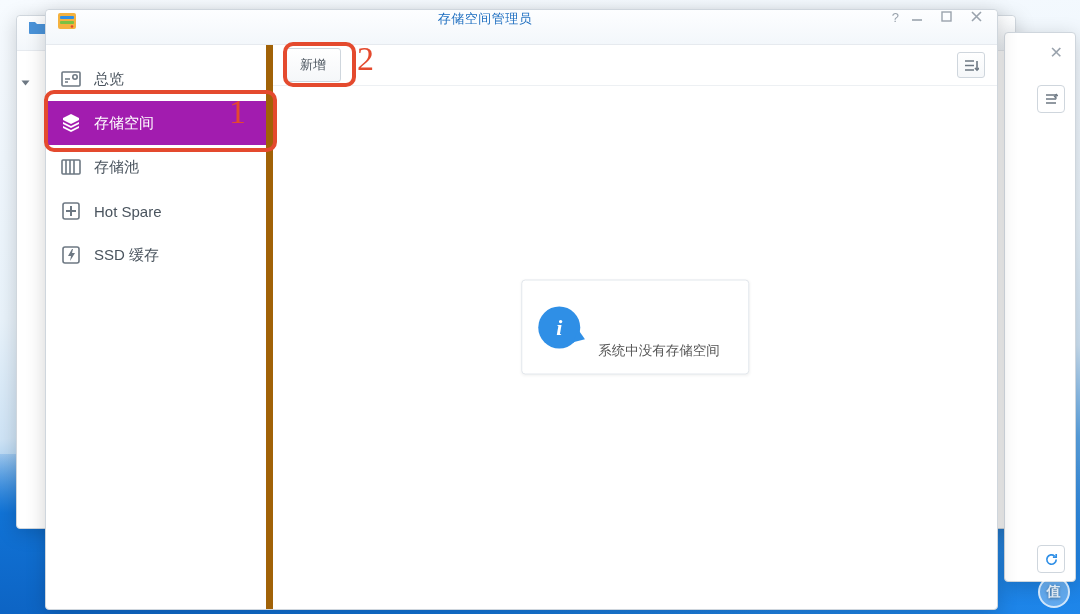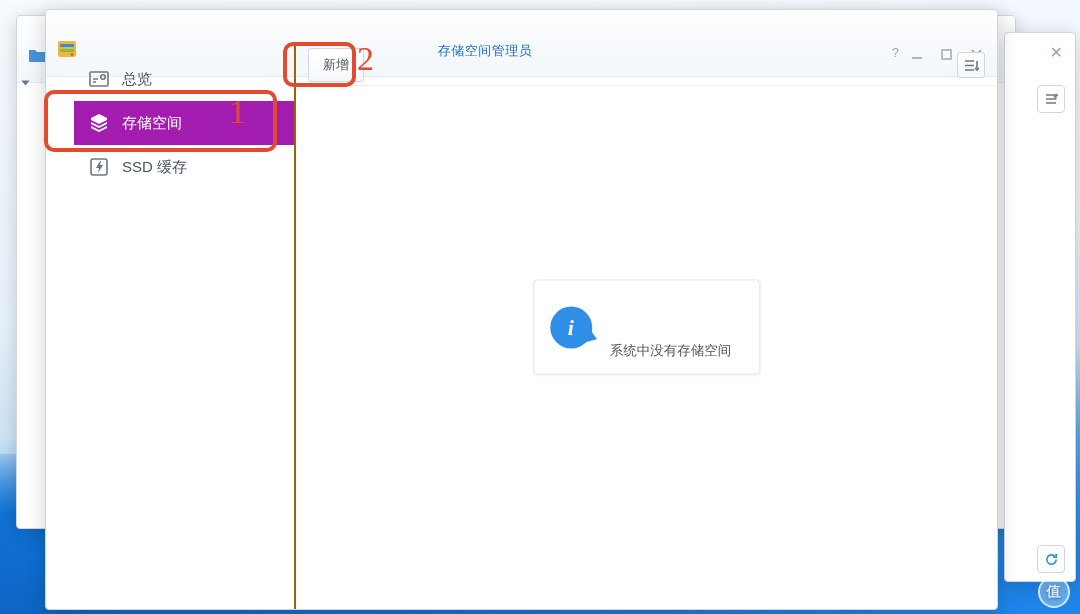--- a/index.html
+++ b/index.html
@@ -1,39 +1,39 @@
 <!DOCTYPE html>
 <html><head>
 <meta charset="utf-8">
 <style>
   html,body{margin:0;padding:0;width:1080px;height:614px;overflow:hidden;font-family:"Microsoft YaHei","Helvetica Neue",Arial,sans-serif;font-size:13px;color:#4a4a4a;}
   
   .desktop{position:absolute;inset:0;background:linear-gradient(175deg,#f7fbff 0%,#e9f3fb 45%,#cfe4f6 62%,#5aa5e6 75%,#1173d6 100%);}
   .desktop .swoosh{position:absolute;left:0;right:0;bottom:0;height:160px;background:radial-gradient(120% 180% at 0% 100%,#0d64c4 0%,#1173d6 35%,transparent 60%),radial-gradient(120% 180% at 100% 100%,#1e86ea 0%,transparent 55%);}
   
   .window{position:absolute;background:#fff;border:1px solid #cfd6dd;border-radius:4px;box-shadow:0 4px 20px rgba(0,0,0,.18);}
-  .titlebar{height:34px;display:flex;align-items:flex-end;padding:16px 8px;border-bottom:1px solid #e6eaef;border-radius:4px 4px 0 0;background:linear-gradient(#fdfeff,#f3f7fb);}
+  .titlebar{height:34px;display:flex;align-items:flex-start;padding:0 8px;border-bottom:1px solid #e6eaef;border-radius:4px 4px 0 0;background:linear-gradient(#fdfeff,#f3f7fb);}
   .titlebar .title{flex:1;text-align:center;font-size:13px;color:#1f6fc0;font-weight:500;letter-spacing:.5px;}
   .titlebar .app-icon{width:22px;height:22px;margin-left:2px;display:inline-flex;align-items:center;justify-content:center;}
   .win-controls{display:flex;gap:12px;align-items:center;color:#9aa3ad;}
   .win-controls span{width:18px;text-align:center;cursor:pointer;}
   .help-btn{color:#9aa3ad;margin-right:12px;}
   
   .bg-window{top:15px;left:16px;width:998px;height:512px;z-index:1;}
   .bg-tree{position:absolute;top:60px;left:6px;color:#6d7883;font-size:12px;}
   .bg-tree .caret{display:inline-block;width:0;height:0;margin-right:4px;border-top:4px solid transparent;border-bottom:4px solid transparent;border-left:5px solid #6d7883;transform:rotate(90deg);}
   
   .bg-window2{top:32px;left:1004px;width:70px;height:548px;z-index:1;}
   .bg2-close{position:absolute;top:10px;right:12px;color:#9aa3ad;font-size:16px;}
   .bg2-sort{position:absolute;top:52px;right:10px;width:26px;height:26px;border:1px solid #cfd6dd;border-radius:4px;display:flex;align-items:center;justify-content:center;color:#6d7883;background:#fff;}
   .bg2-refresh{position:absolute;bottom:8px;right:10px;width:26px;height:26px;border:1px solid #cfd6dd;border-radius:4px;display:flex;align-items:center;justify-content:center;color:#2f8fe6;background:#fff;}
   
   .main-window{top:9px;left:45px;width:951px;height:599px;z-index:5;}
   .main-window .content{position:absolute;top:35px;left:0;right:0;bottom:0;display:flex;}
-  .sidebar{width:220px;border-right:2px solid #a16207;padding-top:12px;padding-left:28px;}
+  .sidebar{width:220px;border-right:7px solid #a16207;padding-top:12px;}
   .side-item{height:44px;display:flex;align-items:center;gap:12px;padding-left:14px;color:#4a545e;font-size:15px;cursor:pointer;}
   .side-item .icon{width:22px;height:20px;display:inline-flex;align-items:center;justify-content:center;color:#6d7883;}
   .side-item.active{background:#a21caf;color:#fff;}
   .side-item.active .icon{color:#fff;}
   .main-pane{flex:1;position:relative;}
   .toolbar{height:40px;border-bottom:1px solid #edf0f3;display:flex;align-items:center;padding:0 12px;gap:8px;}
   .btn{height:26px;padding:16px 14px;border:1px solid #cfd6dd;border-radius:3px;background:linear-gradient(#ffffff,#f5f7f9);color:#4a545e;font-size:13px;display:inline-flex;align-items:center;cursor:pointer;}
   .toolbar .spacer{flex:1;}
   .sort-btn{width:28px;justify-content:center;padding:0;}
   .empty-card{position:absolute;left:50%;top:50%;transform:translate(-50%,-50%);display:flex;align-items:center;gap:18px;padding:14px 28px 14px 16px;border:1px solid #e2e7ec;border-radius:4px;background:#fff;box-shadow:0 1px 3px rgba(0,0,0,.05);}
@@ -134,22 +134,40 @@
 
         <div class="side-item active">
           <span class="icon">
             <svg width="20" height="20" viewBox="0 0 20 20" fill="currentColor">
                 <path d="M10 1l8 4v2l-8 4-8-4V5l8-4zM2 9l8 4 8-4v2l-8 4-8-4V9zm0 4l8 4 8-4v2l-8 4-8-4v-2z"></path>
               </svg>
           </span>
           <span>存储空间</span>
         </div>
 
-
-
+        <div class="side-item">
+          <span class="icon">
+            <svg width="20" height="16" viewBox="0 0 20 16" fill="none" stroke="currentColor" stroke-width="1.6">
+                <rect x="1" y="1" width="18" height="14" rx="1"></rect>
+                <path d="M5 1v14M9 1v14M13 1v14"></path>
+              </svg>
+          </span>
+          <span>存储池</span>
+        </div>
+
+
+        <div class="side-item">
+          <span class="icon">
+            <svg width="18" height="18" viewBox="0 0 18 18" fill="none" stroke="currentColor" stroke-width="1.6">
+                <rect x="1" y="1" width="16" height="16" rx="2"></rect>
+                <path d="M9 4v10M4 9h10" stroke-width="2"></path>
+              </svg>
+          </span>
+          <span>Hot Spare</span>
+        </div>
 
         <div class="side-item">
           <span class="icon">
             <svg width="18" height="18" viewBox="0 0 18 18" fill="none" stroke="currentColor" stroke-width="1.6">
                 <rect x="1" y="1" width="16" height="16" rx="2"></rect>
                 <path d="M10 3L6 10h3l-1 5 5-8h-3l1-4z" fill="currentColor" stroke="none"></path>
               </svg>
           </span>
           <span>SSD 缓存</span>
         </div>

